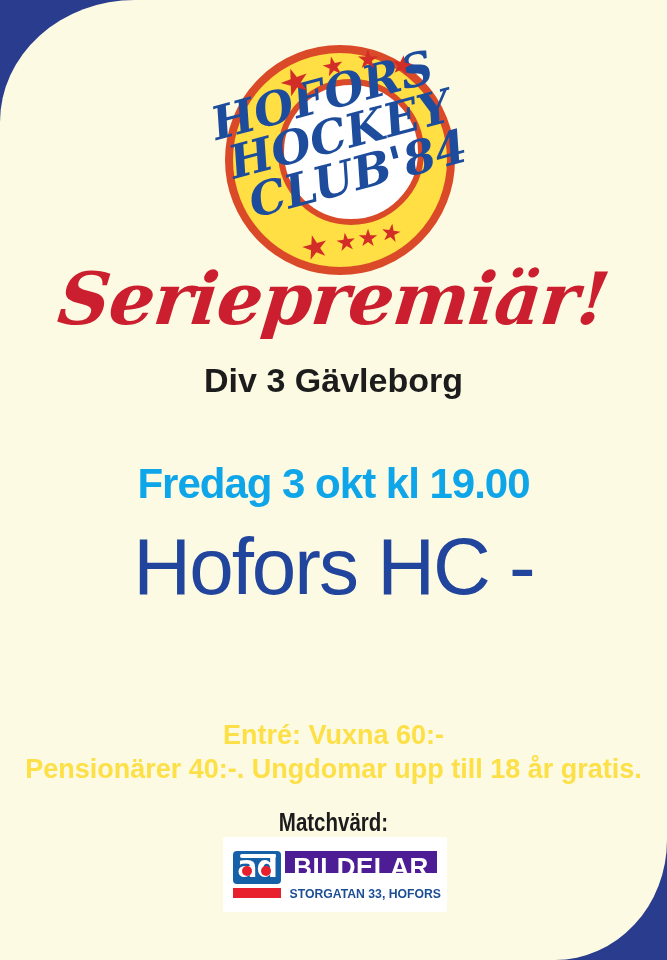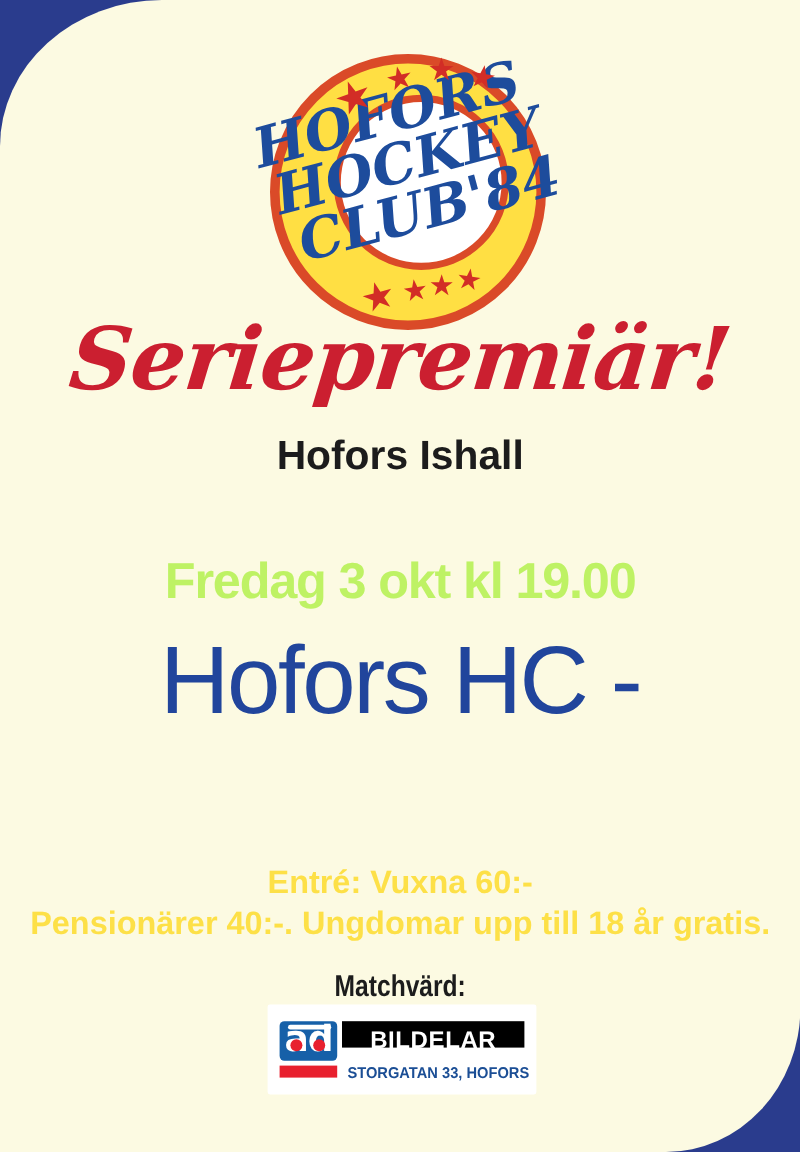--- a/index.html
+++ b/index.html
@@ -51,21 +51,21 @@
     font-family:"DejaVu Serif",serif;
     font-style:italic;font-weight:bold;
     font-size:72px;color:#CB1F30;
     transform:skewX(-6deg);
     letter-spacing:-1px;
   }
   .division-block{
     top:360px;font-weight:bold;font-size:34px;line-height:41px;color:#1C1C1C;
   }
   .date-line{
-    top:460px;font-weight:bold;font-size:42px;color:#bef264;letter-spacing:-1px;
+    top:460px;font-weight:bold;font-size:42px;color:#0ea5e9;letter-spacing:-1px;
   }
   .match-title{
     top:520px;font-weight:normal;font-size:80px;line-height:93px;
     color:#21459C;letter-spacing:-2px;
   }
   .entry-block{
     top:718px;font-weight:bold;font-size:27px;line-height:34px;color:#fde047;
   }
   .sponsor-label{
     top:808px;font-weight:bold;font-size:25px;color:#1C1C1C;
@@ -92,22 +92,22 @@
   .ad-topbar{
     position:absolute;left:7px;top:3px;width:36px;height:4px;
     background:#FFFFFF;border-radius:2px;
   }
   .ad-redbar{
     position:absolute;left:10px;top:51px;width:48px;height:10px;
     background:#E8202E;
   }
   .bildelar-box{
     position:absolute;left:62px;top:14px;width:152px;height:22px;
-    background:#000000;
-    color:#FFFFFF;font-weight:bold;font-size:20px;line-height:33px;
+    background:#4c1d95;
+    color:#FFFFFF;font-weight:bold;font-size:26px;line-height:33px;
     text-align:center;letter-spacing:0.5px;
   }
   .sponsor-address{
     position:absolute;left:62px;top:49px;width:152px;
     font-weight:bold;font-size:13px;color:#1B4E95;
     text-align:center;transform:scaleX(0.94);
     white-space:nowrap;
   }
 </style>
 </head>
@@ -130,21 +130,21 @@
     <span class="star" style="left:177px;top:20px;--s:26px;--r:10deg">★</span>
     <span class="star" style="left:90px;top:202px;--s:32px;--r:-15deg">★</span>
     <span class="star" style="left:121px;top:197px;--s:24px;--r:-8deg">★</span>
     <span class="star" style="left:143px;top:193px;--s:24px;--r:0deg">★</span>
     <span class="star" style="left:166px;top:188px;--s:24px;--r:8deg">★</span>
   </div>
 
   <div class="center-block script-headline">Seriepremiär!</div>
 
   <div class="center-block division-block">
-    <div>Hofors Ishall</div>
+    <div>Div 3 Gävleborg</div>
   </div>
 
   <div class="center-block date-line">Fredag 3 okt kl 19.00</div>
 
   <div class="center-block match-title">
     <div>Hofors HC -</div>
   </div>
 
   <div class="center-block entry-block">
     <div>Entré: Vuxna 60:-</div>

